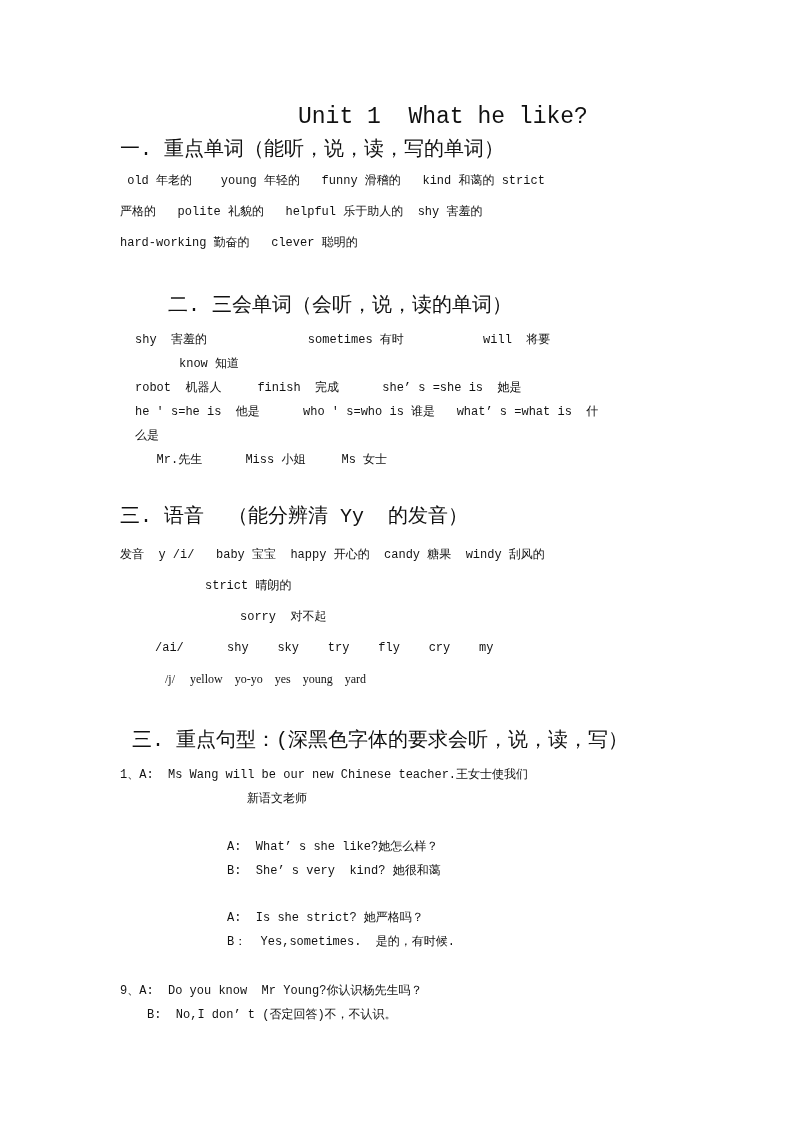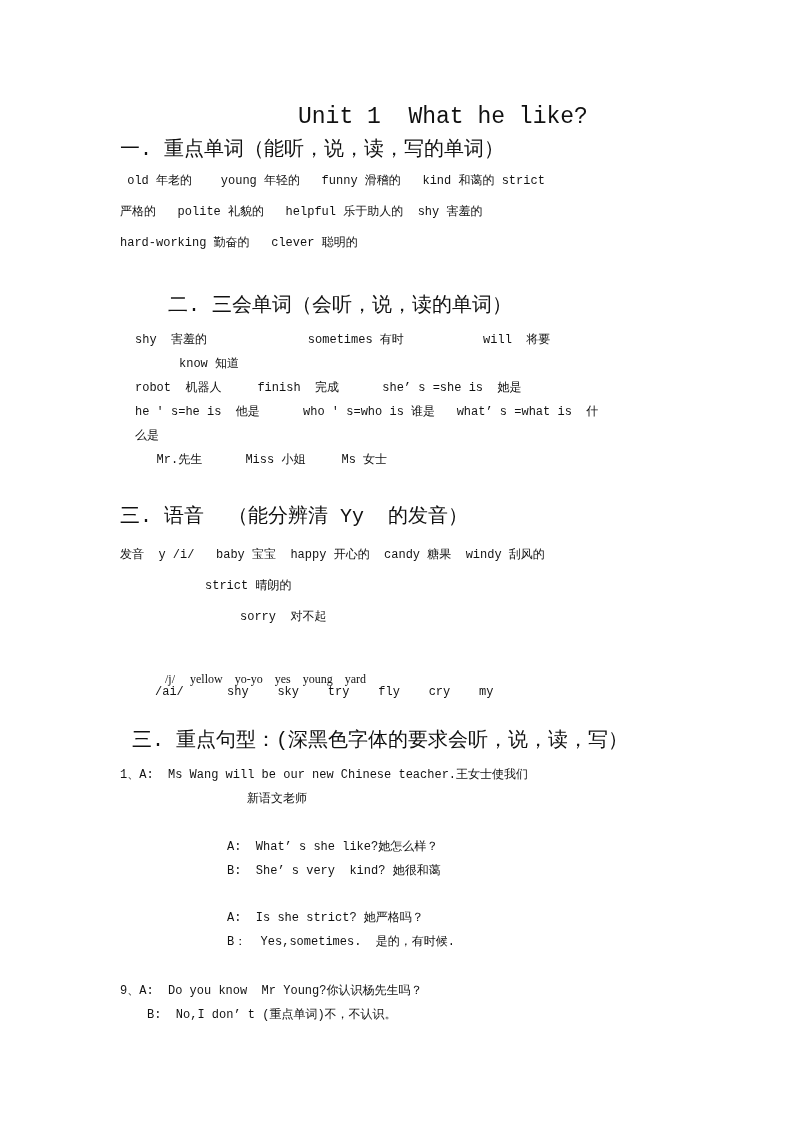--- a/index.html
+++ b/index.html
@@ -24,24 +24,24 @@
 <div class="line" style="left:135px; top:354px;margin-left:44px;">know 知道</div>
 <div class="line" style="left:135px; top:378px;">robot  机器人     finish  完成      she’ s =she is  她是</div>
 <div class="line" style="left:135px; top:402px;">he ' s=he is  他是      who ' s=who is 谁是   what’ s =what is  什</div>
 <div class="line" style="left:135px; top:426px;">么是</div>
 <div class="line" style="left:135px; top:450px;">   Mr.先生      Miss 小姐     Ms 女士</div>
 
 <div class="line heading" style="left:120px; top:507px;">三. 语音  （能分辨清 Yy  的发音）</div>
 <div class="line" style="left:120px; top:545px;">发音  y /i/   baby 宝宝  happy 开心的  candy 糖果  windy 刮风的</div>
 <div class="line" style="left:205px; top:576px;">strict 晴朗的</div>
 <div class="line" style="left:240px; top:607px;text-align:right;">sorry  对不起</div>
-<div class="line" style="left:155px; top:638px;margin-top:44px;">/ai/      shy    sky    try    fly    cry    my</div>
+<div class="line" style="left:155px; top:638px;">/ai/      shy    sky    try    fly    cry    my</div>
 <div class="line" style="left:165px; top:669px;font-family:Liberation Serif, serif;">/j/     yellow    yo-yo    yes    young    yard</div>
 
 <div class="line heading" style="left:132px; top:731px;text-align:center;">三. 重点句型：(深黑色字体的要求会听，说，读，写）</div>
 <div class="line" style="left:120px; top:765px;">1、A:  Ms Wang will be our new Chinese teacher.王女士使我们</div>
 <div class="line" style="left:247px; top:789px;">新语文老师</div>
 <div class="line" style="left:227px; top:837px;">A:  What’ s she like?她怎么样？</div>
 <div class="line" style="left:227px; top:861px;">B:  She’ s very  kind? 她很和蔼</div>
 <div class="line" style="left:227px; top:908px;">A:  Is she strict? 她严格吗？</div>
 <div class="line" style="left:227px; top:932px;">B：  Yes,sometimes.  是的，有时候.</div>
 <div class="line" style="left:120px; top:981px;">9、A:  Do you know  Mr Young?你认识杨先生吗？</div>
-<div class="line" style="left:147px; top:1005px;">B:  No,I don’ t (重点单词)不，不认识。</div>
+<div class="line" style="left:147px; top:1005px;">B:  No,I don’ t (否定回答)不，不认识。</div>
 
 </body></html>

